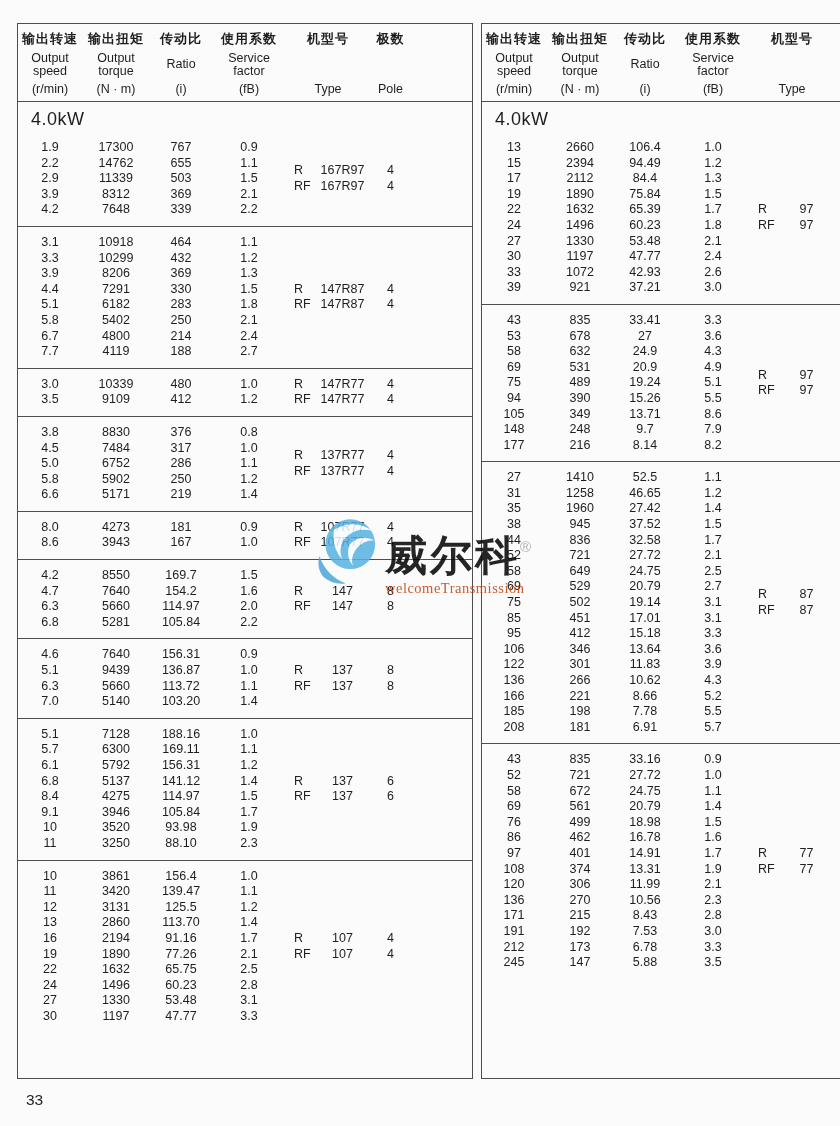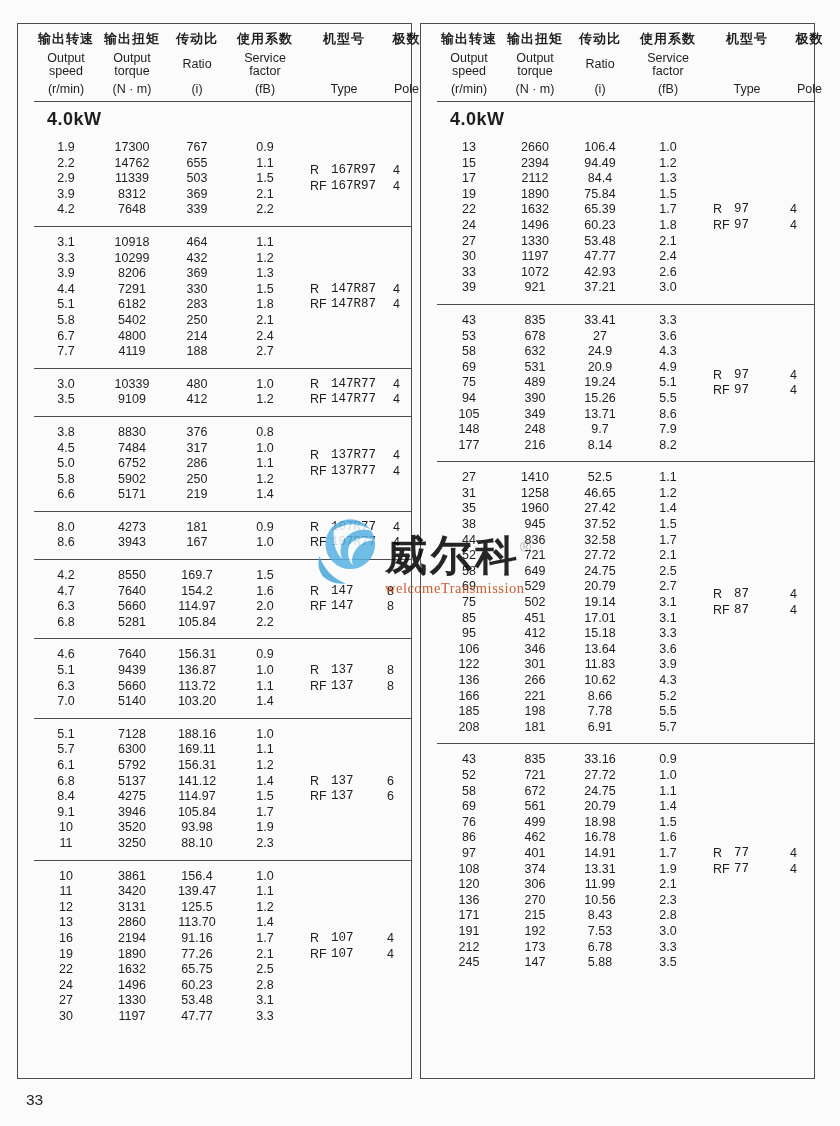--- a/index.html
+++ b/index.html
@@ -4,43 +4,43 @@
 <style>
   html,body { margin:0; padding:0; }
   body {
     width:840px; height:1126px; position:relative;
     background:#fbfbfb; color:#1e1e1e;
     font-family:"Liberation Sans", sans-serif;
     overflow:hidden;
   }
   .tables-wrap { position:absolute; left:17px; top:23px; display:flex; gap:8px; }
   .half-table {
-    width:395px; height:1056px; box-sizing:border-box;
+    width:456px; height:1056px; box-sizing:border-box;
     border:1px solid #4d4d4d; background:transparent;
-    display:flex; flex-direction:column;padding-left:16px;
+    display:flex; flex-direction:column;
   }
   .thead {
     display:grid; grid-template-columns:64px 68px 62px 74px 84px 41px;
     border-bottom:1px solid #4d4d4d; padding:6px 0 5px;
   }
   .th { height:66px; display:flex; flex-direction:column; justify-content:space-between; align-items:center; text-align:center; }
   .zh { font-size:13px; font-weight:600; letter-spacing:1px; white-space:nowrap; }
   .en { font-size:12.5px; line-height:13.5px; }
   .unit { font-size:12.5px; white-space:nowrap; }
   .tbody { flex:1; display:flex; flex-direction:column; }
-  .power { font-size:18px; font-weight:bold; padding:7px 0 2px 13px; letter-spacing:0.5px; }
+  .power { font-size:18px; font-weight:normal; padding:7px 0 2px 13px; letter-spacing:0.5px; }
   .block { display:flex; padding:8px 0; }
   .block + .block { border-top:1px solid #4d4d4d; }
   .nums { width:268px; }
   .row { display:grid; grid-template-columns:64px 68px 62px 74px; }
   .cell { font-size:12.5px; line-height:15.6px; text-align:center; white-space:nowrap; }
   .side { width:125px; display:flex; flex-direction:column; justify-content:center; }
   .tline { display:flex; align-items:center; padding-left:8px; line-height:15.6px; }
   .tprefix { display:inline-block; width:21px; font-size:12.5px; }
-  .tmodel { flex:1; font-size:12.5px; text-align:left;font-family:Liberation Mono, monospace; }
+  .tmodel { flex:1; font-size:12.5px; text-align:center; }
   .tpole { width:41px; text-align:center; font-size:12.5px; }
   .watermark {
     position:absolute; left:314px; top:518px; display:flex; align-items:flex-start;
     gap:5px; opacity:0.85; pointer-events:none;
   }
   .wm-logo { flex:0 0 auto; }
   .wm-body { margin-top:10px; }
   .wm-cn-row { white-space:nowrap; }
   .wm-cn { font-size:42px; font-weight:bold; color:#000000; letter-spacing:3px;
            text-shadow:0 0 1px #ffffff; }

